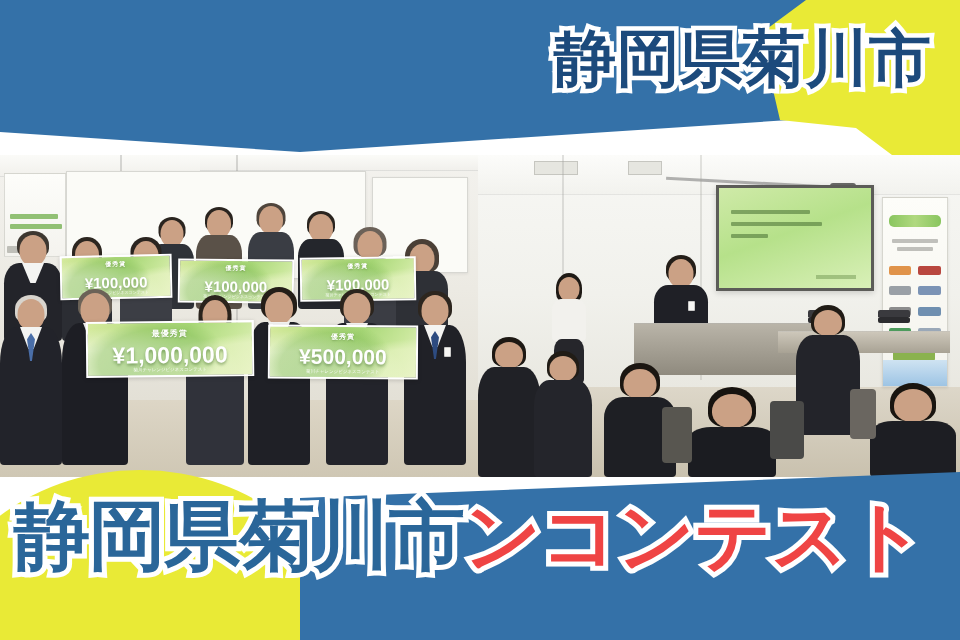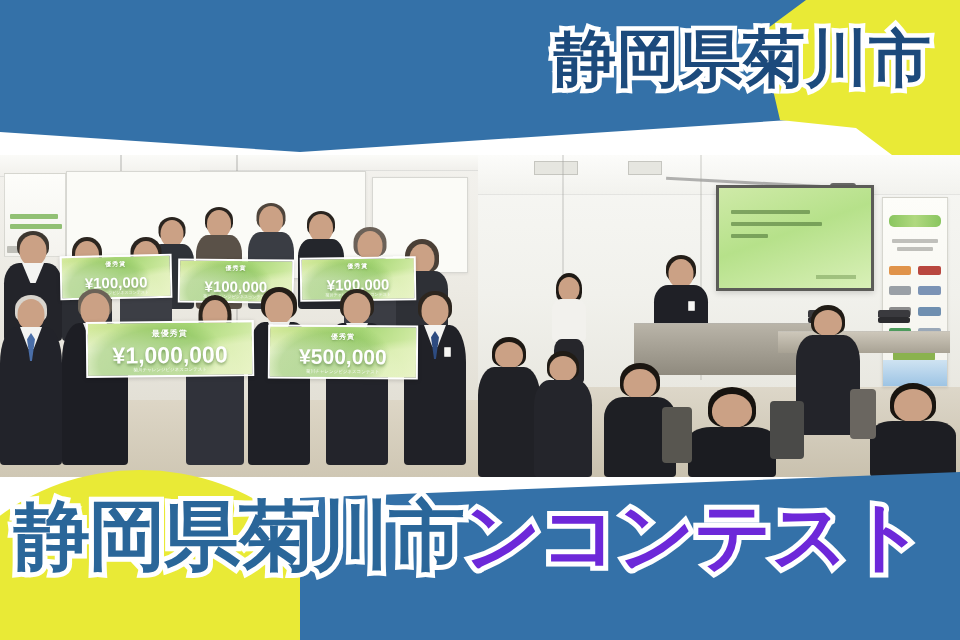--- a/index.html
+++ b/index.html
@@ -270,21 +270,21 @@
     paint-order:stroke fill;
   }
   .title-bottom {
     left:14px; top:498px;
     font-size:76px; line-height:1;
     letter-spacing:-1px;
     color:#2a6699;
     -webkit-text-stroke:10px #ffffff;
     paint-order:stroke fill;
   }
-  .title-bottom .seg-dark { color:#6d28d9; }
+  .title-bottom .seg-dark { color:#ef4444; }
 </style>
 </head>
 <body>
 
 <div id="poster">
 
   <div class="shape bg-blue-top"></div>
   <div class="shape bg-white-notch"></div>
   <div class="shape bg-yellow-top"></div>
 

